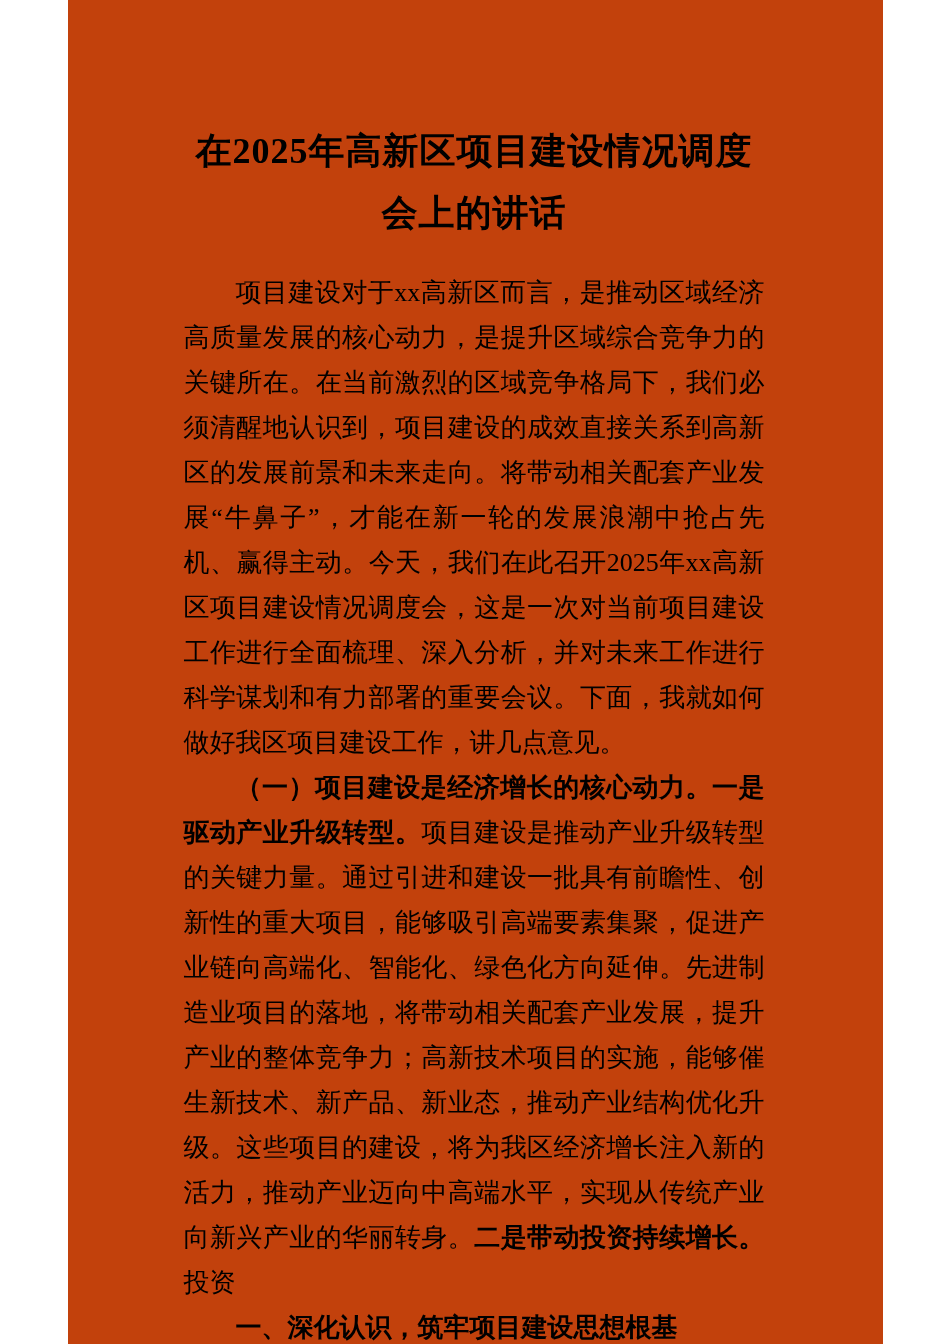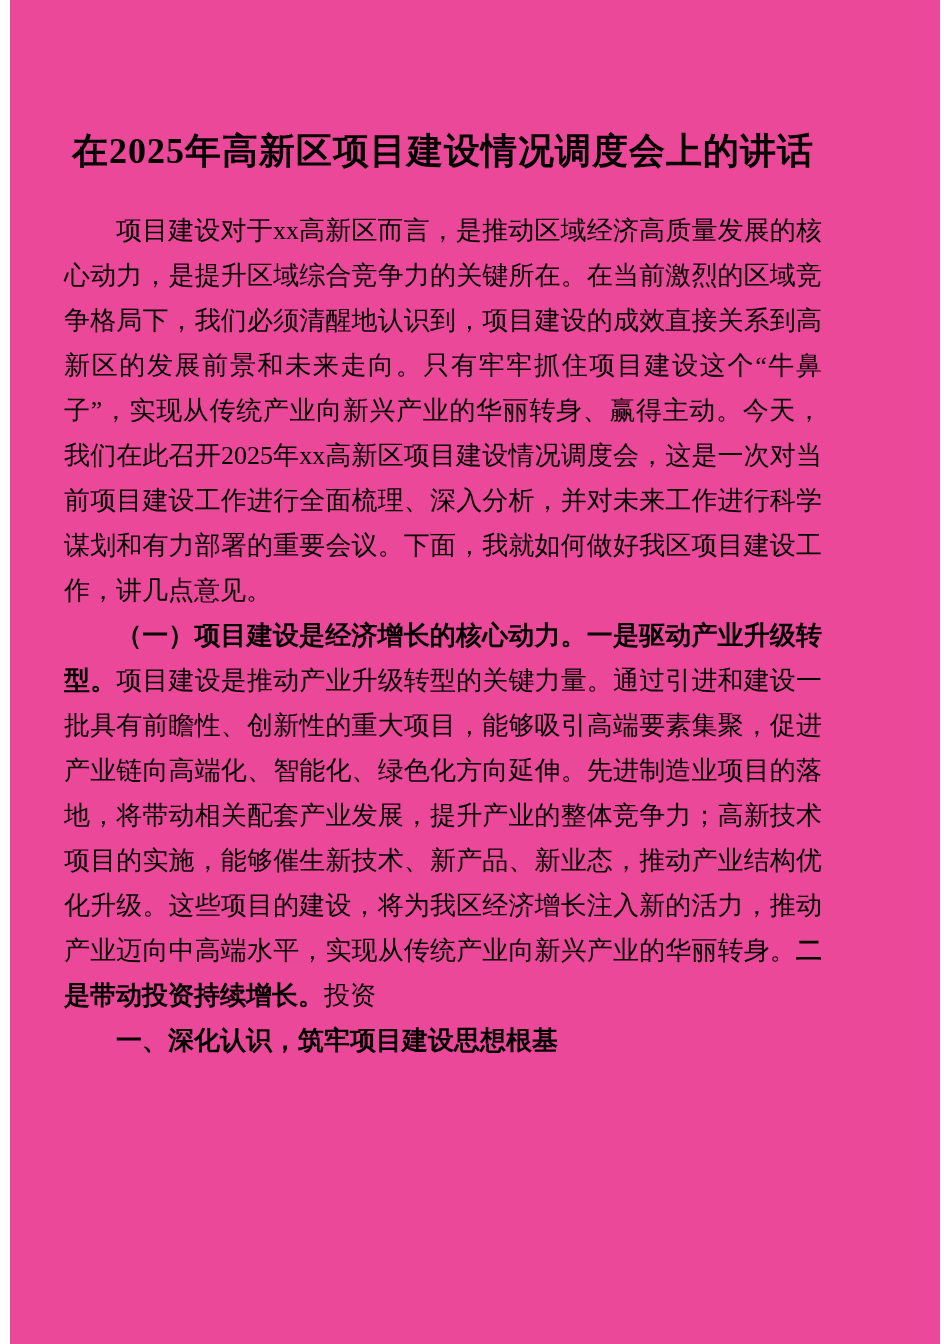--- a/index.html
+++ b/index.html
@@ -3,25 +3,25 @@
 <meta charset="utf-8">
 <style>
   * { box-sizing: border-box; }
   html, body {
     margin: 0;
     padding: 0;
     background: #ffffff;
   }
   .page {
     position: relative;
-    width: 930px;
+    width: 815px;
     height: 1344px;
     margin: 0 auto;
-    background: #ec4899;
-    padding: 120px 118px 0 54px;
+    background: #c2410c;
+    padding: 120px 118px 0 116px;
     font-family: "Liberation Serif", "DejaVu Serif", serif;
     color: #000000;
     overflow: hidden;
   }
   .doc-title {
     margin: 0 0 26px 0;
     font-size: 36px;
     font-weight: 700;
     line-height: 62px;
     text-align: center;
@@ -52,19 +52,19 @@
   }
 </style>
 </head>
 <body>
 
 <div class="page">
 
   <h1 class="doc-title">在2025年高新区项目建设情况调度会上的讲话</h1>
 
 
-  <p class="line para">项目建设对于xx高新区而言，是推动区域经济高质量发展的核心动力，是提升区域综合竞争力的关键所在。在当前激烈的区域竞争格局下，我们必须清醒地认识到，项目建设的成效直接关系到高新区的发展前景和未来走向。只有牢牢抓住项目建设这个“牛鼻子”，实现从传统产业向新兴产业的华丽转身、赢得主动。今天，我们在此召开2025年xx高新区项目建设情况调度会，这是一次对当前项目建设工作进行全面梳理、深入分析，并对未来工作进行科学谋划和有力部署的重要会议。下面，我就如何做好我区项目建设工作，讲几点意见。</p>
+  <p class="line para">项目建设对于xx高新区而言，是推动区域经济高质量发展的核心动力，是提升区域综合竞争力的关键所在。在当前激烈的区域竞争格局下，我们必须清醒地认识到，项目建设的成效直接关系到高新区的发展前景和未来走向。将带动相关配套产业发展“牛鼻子”，才能在新一轮的发展浪潮中抢占先机、赢得主动。今天，我们在此召开2025年xx高新区项目建设情况调度会，这是一次对当前项目建设工作进行全面梳理、深入分析，并对未来工作进行科学谋划和有力部署的重要会议。下面，我就如何做好我区项目建设工作，讲几点意见。</p>
 
   <p class="line para"><span class="bold">（一）项目建设是经济增长的核心动力。一是驱动产业升级转型。</span><span>项目建设是推动产业升级转型的关键力量。通过引进和建设一批具有前瞻性、创新性的重大项目，能够吸引高端要素集聚，促进产业链向高端化、智能化、绿色化方向延伸。先进制造业项目的落地，将带动相关配套产业发展，提升产业的整体竞争力；高新技术项目的实施，能够催生新技术、新产品、新业态，推动产业结构优化升级。这些项目的建设，将为我区经济增长注入新的活力，推动产业迈向中高端水平，实现从传统产业向新兴产业的华丽转身。</span><span class="bold">二是带动投资持续增长。</span><span>投资</span></p>
 
   <p class="line para heading">一、深化认识，筑牢项目建设思想根基</p>
 
 </div>
 
 </body></html>

